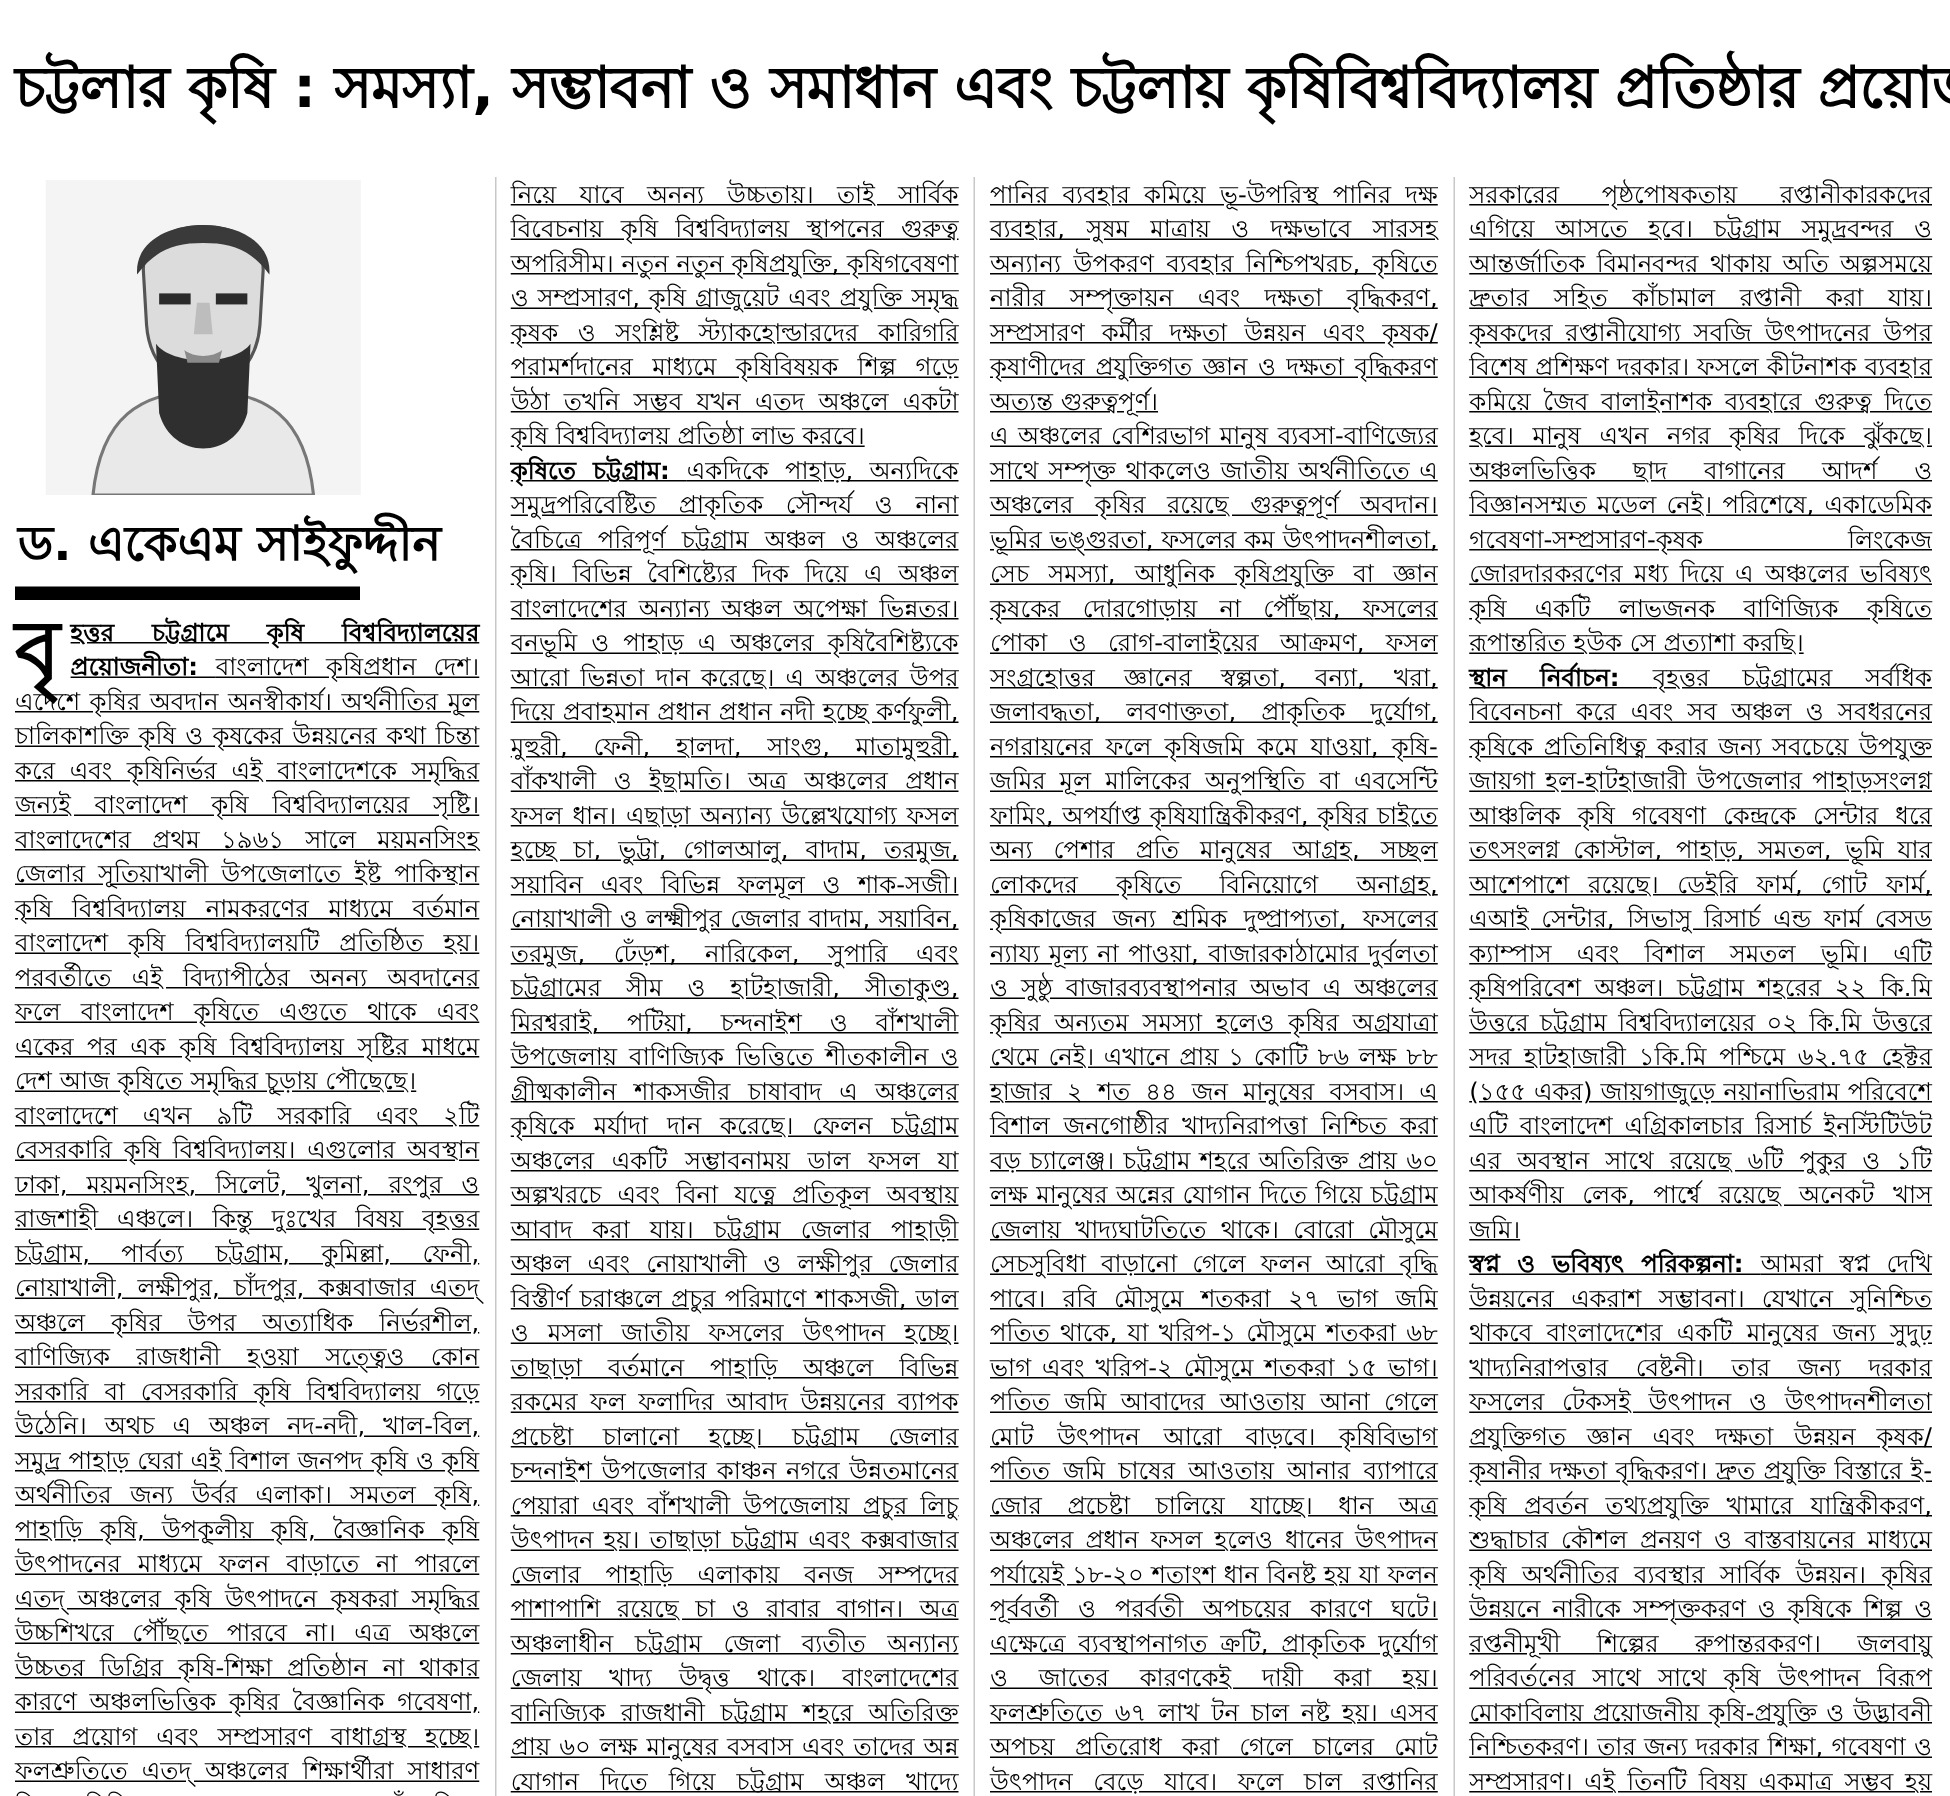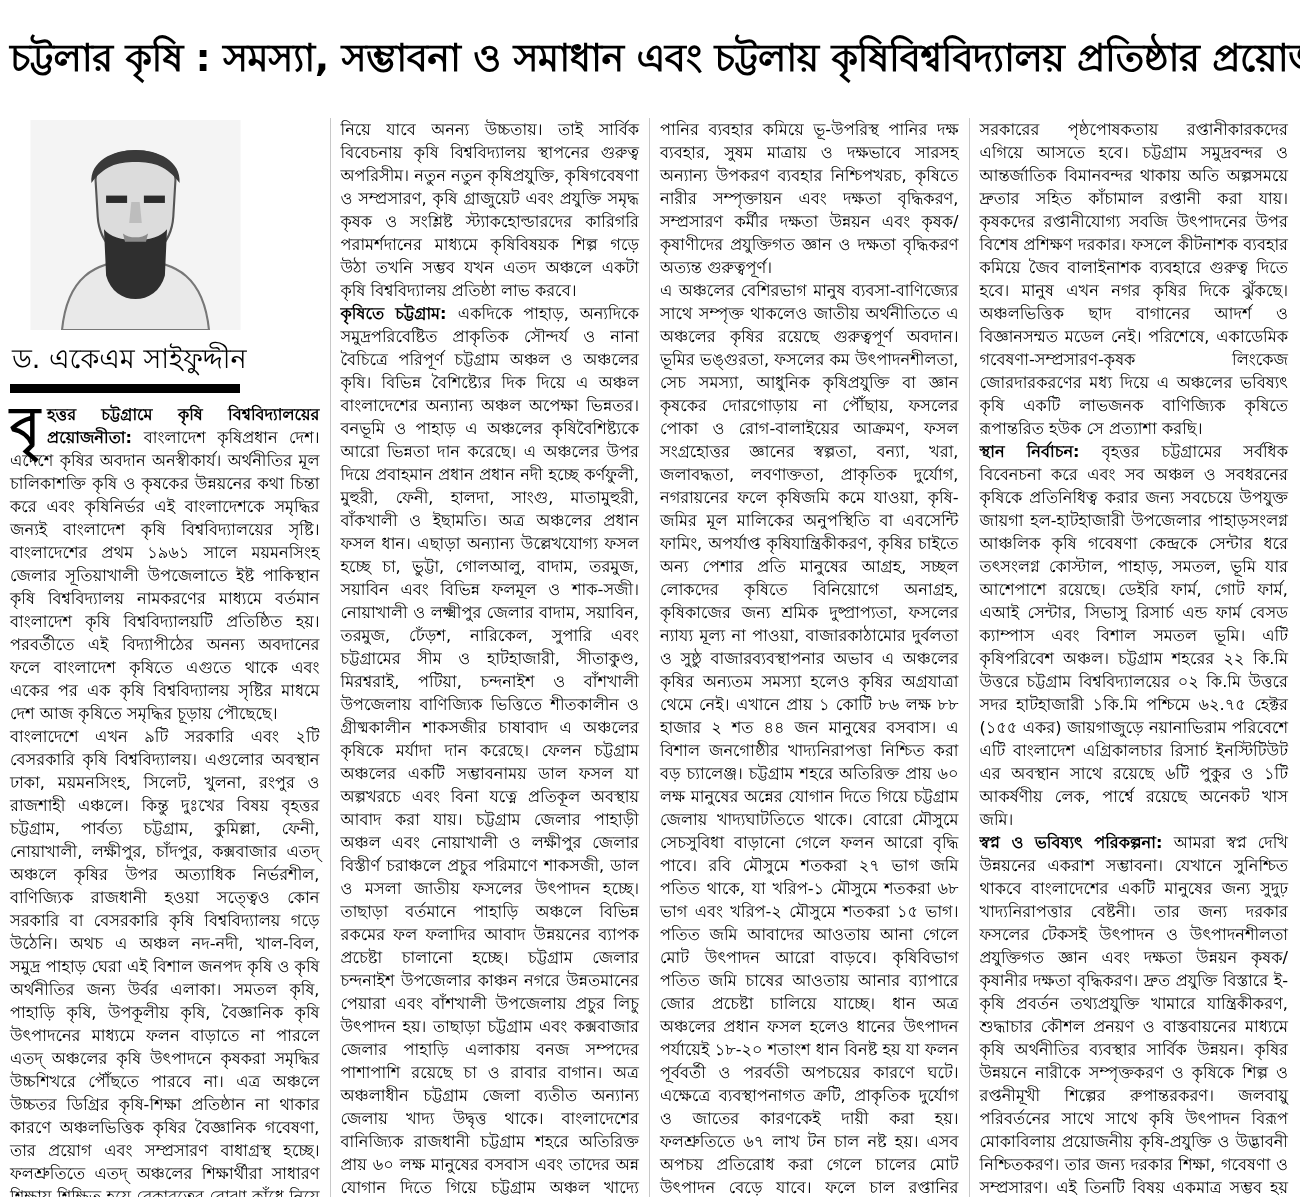--- a/index.html
+++ b/index.html
@@ -17,30 +17,30 @@
   .content {
     display:grid; grid-template-columns:1fr 1fr 1fr 1fr; column-gap:0;
   }
   .col {
     text-align:justify; font-size:16.2px; line-height:1.42;
     padding:0 10px 0 10px;
   }
   .col:first-child { padding-left:0; }
   .col:last-child { padding-right:0; }
   .col + .col { border-left:1px solid #c8c8c8; }
-  .para { margin:0; }
+  .para { margin:0;text-decoration:underline; }
   .lead { font-weight:700; }
   .dropcap {
     float:left; font-size:54px; line-height:44px; font-weight:700;
     padding:2px 7px 0 0;
   }
   .author-card { margin:2px 0 8px 0; }
   .photo-frame { width:215px; height:210px; margin-left:18px; }
   .photo-frame svg { width:100%; height:100%; display:block; }
-  .author-name { font-size:27px; font-weight:400; margin:10px 0 5px 2px; }
+  .author-name { font-size:32px; font-weight:700; margin:10px 0 5px 2px; }
   .name-rule { height:9px; background:#000; width:230px; margin:0 0 10px 0; }
 </style>
 </head>
 <body>
 
 <div class="page">
 
   <h1 class="headline">চট্টলার কৃষি : সমস্যা, সম্ভাবনা ও সমাধান এবং চট্টলায় কৃষিবিশ্ববিদ্যালয় প্রতিষ্ঠার প্রয়োজনীয়তা</h1>
 
   <div class="content">

